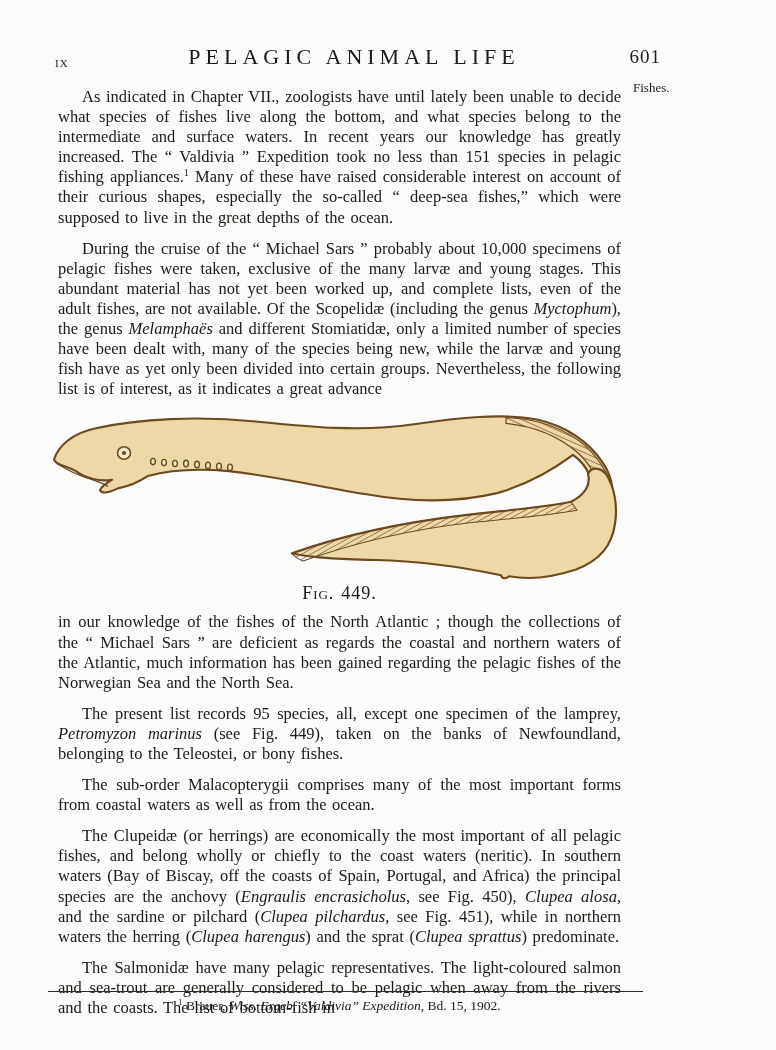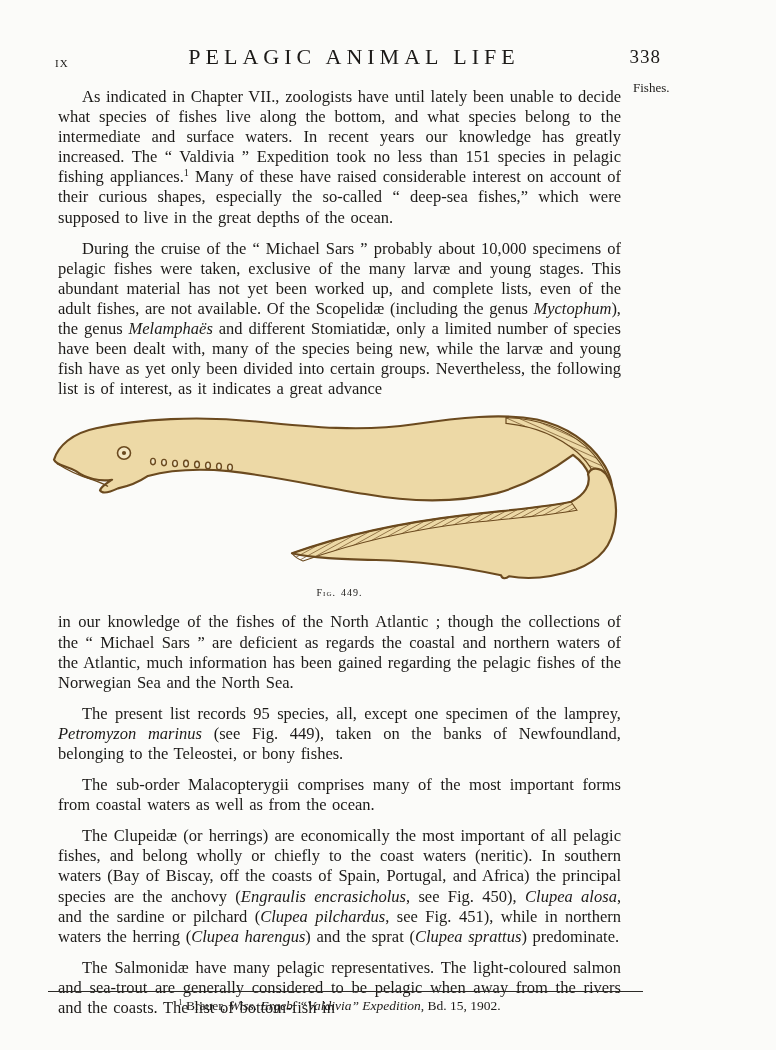--- a/index.html
+++ b/index.html
@@ -46,21 +46,21 @@
   .seg-italic{font-style:italic;}
   .seg-sup{vertical-align:super;font-size:0.62em;line-height:0;}
 
   
   .figure-block{
     margin:5px 0 8px 0;
     text-indent:0;
   }
   .figure-block svg{display:block;margin-left:-7px;}
   .fig-caption1{
-    text-align:center;font-size:10px;line-height:16px;
+    text-align:center;font-size:18px;line-height:16px;
     font-variant:small-caps;letter-spacing:1px;
     text-indent:0 !important;margin-top:3px !important;
   }
   .fig-caption2{
     text-align:center;font-size:13.5px;line-height:16px;
     text-indent:0 !important;margin-top:1px !important;
   }
 
   
   .footnote-rule{
@@ -73,21 +73,21 @@
   }
 </style>
 </head>
 <body>
 
 <div class="page">
 
   <div class="header">
     <span class="signature">ix</span>
     <div class="running-title">PELAGIC ANIMAL LIFE</div>
-    <span class="page-number">338</span>
+    <span class="page-number">601</span>
   </div>
 
   <div class="margin-note">Fishes.</div>
 
   <div class="column">
 
     <p><span>As indicated in Chapter VII., zoologists have until lately been unable to decide what species of fishes live along the bottom, and what species belong to the intermediate and surface waters.  In recent years our knowledge has greatly increased.  The “ Valdivia ” Expedition took no less than 151 species in pelagic fishing appliances.</span><span class="seg-sup">1</span><span>  Many of these have raised considerable interest on account of their curious shapes, especially the so-called “ deep-sea fishes,” which were supposed to live in the great depths of the ocean.</span></p>
     <p><span>During the cruise of the “ Michael Sars ” probably about 10,000 specimens of pelagic fishes were taken, exclusive of the many larvæ and young stages.  This abundant material has not yet been worked up, and complete lists, even of the adult fishes, are not available.  Of the Scopelidæ (including the genus </span><span class="seg-italic">Myctophum</span><span>), the genus </span><span class="seg-italic">Melamphaës</span><span> and different Stomiatidæ, only a limited number of species have been dealt with, many of the species being new, while the larvæ and young fish have as yet only been divided into certain groups. Nevertheless, the following list is of interest, as it indicates a great advance</span></p>
 
     <div class="figure-block">

